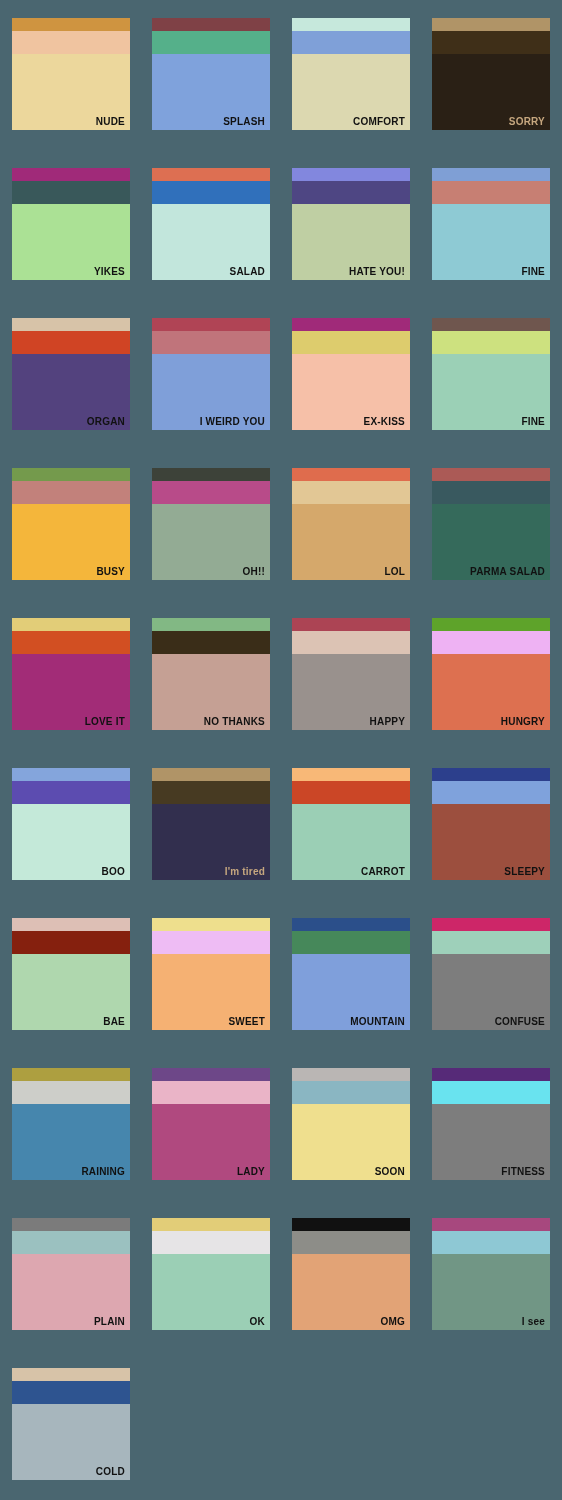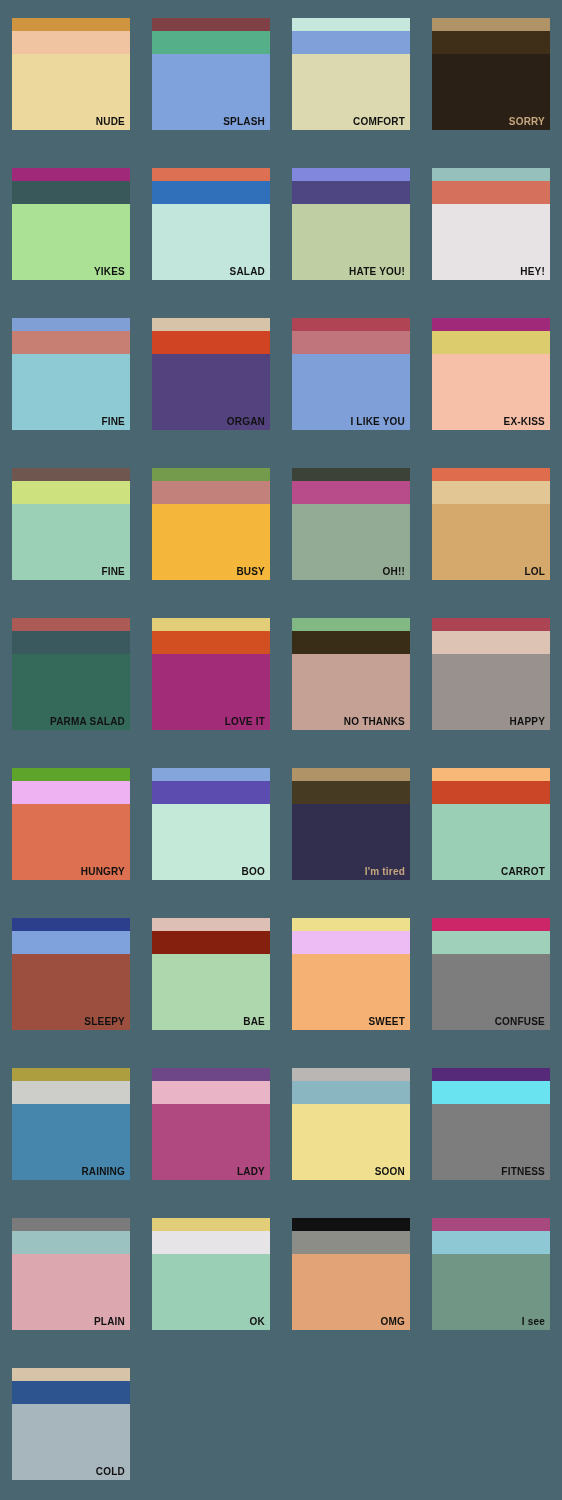--- a/index.html
+++ b/index.html
@@ -79,42 +79,36 @@
       <div class="band band-base" style="background: rgb(194, 230, 220);"></div>
       <div class="card-label" style="color: rgb(17, 17, 17);">SALAD</div>
     </div>
     <div class="card">
       <div class="band band-top" style="background: rgb(130, 135, 222);"></div>
       <div class="band band-mid" style="background: rgb(78, 70, 131);"></div>
       <div class="band band-base" style="background: rgb(191, 207, 163);"></div>
       <div class="card-label" style="color: rgb(17, 17, 17);">HATE YOU!</div>
     </div>
     <div class="card">
-      <div class="band band-top" style="background: rgb(150, 192, 188);"></div>
-      <div class="band band-mid" style="background: rgb(212, 112, 92);"></div>
-      <div class="band band-base" style="background: rgb(231, 227, 229);"></div>
-      <div class="card-label" style="color: rgb(17, 17, 17);">HEY!</div>
-    </div>
-    <div class="card">
       <div class="band band-top" style="background: rgb(127, 159, 213);"></div>
       <div class="band band-mid" style="background: rgb(199, 127, 115);"></div>
       <div class="band band-base" style="background: rgb(142, 202, 212);"></div>
       <div class="card-label" style="color: rgb(17, 17, 17);">FINE</div>
     </div>
     <div class="card">
       <div class="band band-top" style="background: rgb(215, 195, 168);"></div>
       <div class="band band-mid" style="background: rgb(208, 68, 36);"></div>
       <div class="band band-base" style="background: rgb(83, 66, 126);"></div>
       <div class="card-label" style="color: rgb(17, 17, 17);">ORGAN</div>
     </div>
     <div class="card">
       <div class="band band-top" style="background: rgb(176, 68, 85);"></div>
       <div class="band band-mid" style="background: rgb(192, 116, 123);"></div>
       <div class="band band-base" style="background: rgb(127, 159, 217);"></div>
-      <div class="card-label" style="color: rgb(17, 17, 17);">I LIKE YOU</div>
+      <div class="card-label" style="color: rgb(17, 17, 17);">I WEIRD YOU</div>
     </div>
     <div class="card">
       <div class="band band-top" style="background: rgb(160, 42, 121);"></div>
       <div class="band band-mid" style="background: rgb(221, 204, 109);"></div>
       <div class="band band-base" style="background: rgb(246, 192, 168);"></div>
       <div class="card-label" style="color: rgb(17, 17, 17);">EX-KISS</div>
     </div>
     <div class="card">
       <div class="band band-top" style="background: rgb(111, 86, 78);"></div>
       <div class="band band-mid" style="background: rgb(205, 225, 127);"></div>
@@ -199,20 +193,26 @@
       <div class="band band-base" style="background: rgb(175, 215, 174);"></div>
       <div class="card-label" style="color: rgb(17, 17, 17);">BAE</div>
     </div>
     <div class="card">
       <div class="band band-top" style="background: rgb(238, 223, 141);"></div>
       <div class="band band-mid" style="background: rgb(238, 188, 244);"></div>
       <div class="band band-base" style="background: rgb(245, 177, 115);"></div>
       <div class="card-label" style="color: rgb(17, 17, 17);">SWEET</div>
     </div>
     <div class="card">
+      <div class="band band-top" style="background: rgb(43, 79, 138);"></div>
+      <div class="band band-mid" style="background: rgb(70, 136, 90);"></div>
+      <div class="band band-base" style="background: rgb(127, 159, 219);"></div>
+      <div class="card-label" style="color: rgb(17, 17, 17);">MOUNTAIN</div>
+    </div>
+    <div class="card">
       <div class="band band-top" style="background: rgb(205, 38, 104);"></div>
       <div class="band band-mid" style="background: rgb(158, 208, 186);"></div>
       <div class="band band-base" style="background: rgb(125, 125, 125);"></div>
       <div class="card-label" style="color: rgb(17, 17, 17);">CONFUSE</div>
     </div>
     <div class="card">
       <div class="band band-top" style="background: rgb(173, 159, 64);"></div>
       <div class="band band-mid" style="background: rgb(205, 206, 201);"></div>
       <div class="band band-base" style="background: rgb(70, 134, 173);"></div>
       <div class="card-label" style="color: rgb(17, 17, 17);">RAINING</div>

